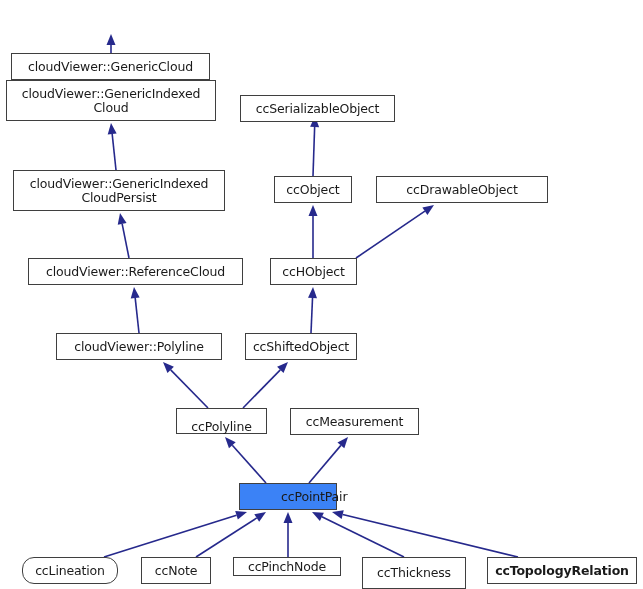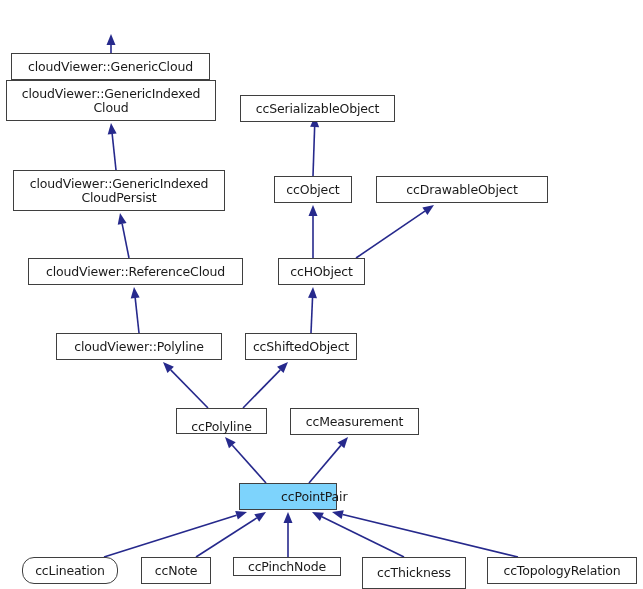--- a/index.html
+++ b/index.html
@@ -35,21 +35,21 @@
     line-height: 1.08;
     display: flex;
     align-items: center;
     justify-content: center;
     text-align: center;
     white-space: pre-line;
     letter-spacing: -0.15px;
     z-index: 2;
   }
   .node.highlight {
-    background: #7dd3fc;
+    background: #3b82f6;
     border-color: #404040;
     padding-left: 41px;
   }
   .node-label {
     display: block;
     width: 100%;
     white-space: pre-line;
   }
 </style>
 </head>
@@ -130,24 +130,24 @@
       <div class="node" style="left: 11px; top: 5px; width: 199px; height: 27px; margin-top: 48px;"><span class="node-label">cloudViewer::GenericCloud</span></div>
       <div class="node" style="left: 6px; top: 80px; width: 210px; height: 41px;"><span class="node-label">cloudViewer::GenericIndexed
 Cloud</span></div>
       <div class="node" style="left: 13px; top: 170px; width: 212px; height: 41px;"><span class="node-label">cloudViewer::GenericIndexed
 CloudPersist</span></div>
       <div class="node" style="left: 28px; top: 258px; width: 215px; height: 27px;"><span class="node-label">cloudViewer::ReferenceCloud</span></div>
       <div class="node" style="left: 56px; top: 333px; width: 166px; height: 27px;"><span class="node-label">cloudViewer::Polyline</span></div>
       <div class="node" style="left: 240px; top: 95px; width: 155px; height: 27px;"><span class="node-label">ccSerializableObject</span></div>
       <div class="node" style="left: 274px; top: 176px; width: 78px; height: 27px;"><span class="node-label">ccObject</span></div>
       <div class="node" style="left: 376px; top: 176px; width: 172px; height: 27px;"><span class="node-label">ccDrawableObject</span></div>
-      <div class="node" style="left: 270px; top: 258px; width: 87px; height: 27px; margin-left: 8px;"><span class="node-label">ccHObject</span></div>
+      <div class="node" style="left: 270px; top: 258px; width: 87px; height: 27px;"><span class="node-label">ccHObject</span></div>
       <div class="node" style="left: 245px; top: 333px; width: 112px; height: 27px;"><span class="node-label">ccShiftedObject</span></div>
       <div class="node" style="left: 176px; top: 408px; width: 91px; height: 26px; align-items: flex-end;"><span class="node-label">ccPolyline</span></div>
       <div class="node" style="left: 290px; top: 408px; width: 129px; height: 27px;"><span class="node-label">ccMeasurement</span></div>
       <div class="node highlight" style="left: 239px; top: 483px; width: 98px; height: 27px;"><span class="node-label">ccPointPair</span></div>
       <div class="node" style="left: 22px; top: 557px; width: 96px; height: 27px; border-radius: 12px;"><span class="node-label">ccLineation</span></div>
       <div class="node" style="left: 141px; top: 557px; width: 70px; height: 27px;"><span class="node-label">ccNote</span></div>
       <div class="node" style="left: 233px; top: 557px; width: 108px; height: 19px;"><span class="node-label">ccPinchNode</span></div>
       <div class="node" style="left: 362px; top: 557px; width: 104px; height: 32px;"><span class="node-label">ccThickness</span></div>
-      <div class="node" style="left: 487px; top: 557px; width: 150px; height: 27px;"><span class="node-label">ccTopologyRelation</span></div>
+      <div class="node" style="left: 487px; top: 557px; width: 150px; height: 27px; font-weight: bold;"><span class="node-label">ccTopologyRelation</span></div>
     </div>
 </div>
 
 </body></html>

